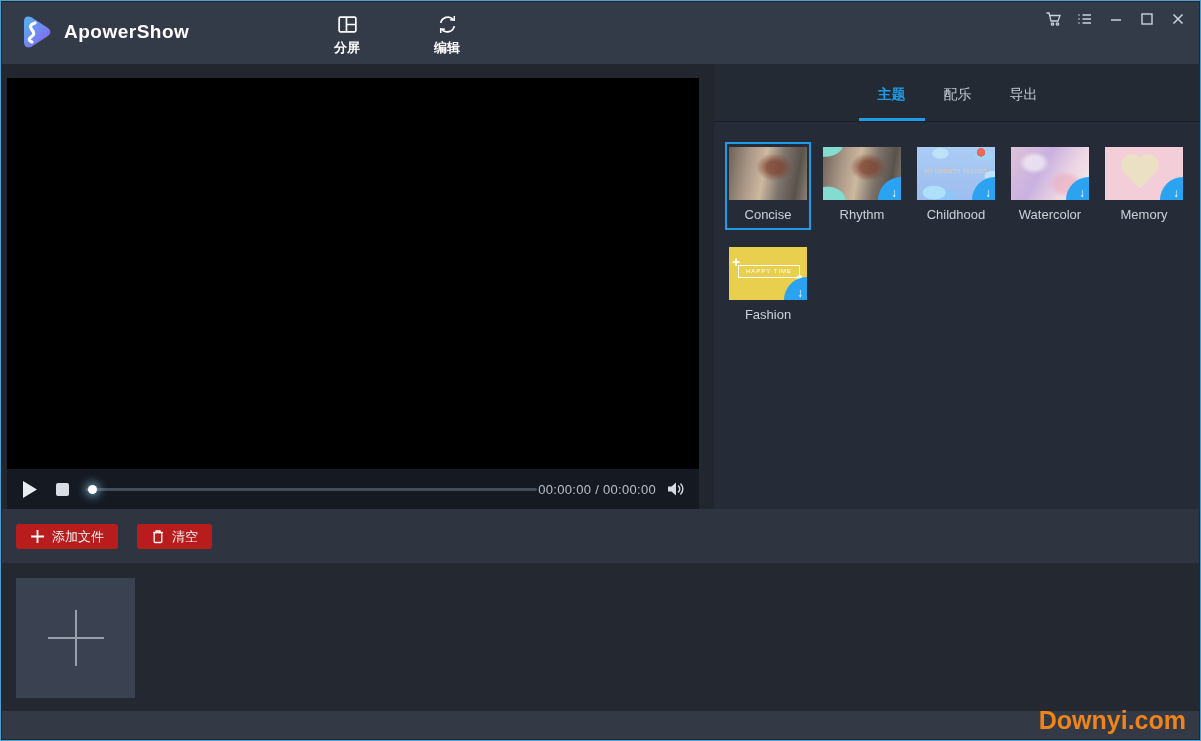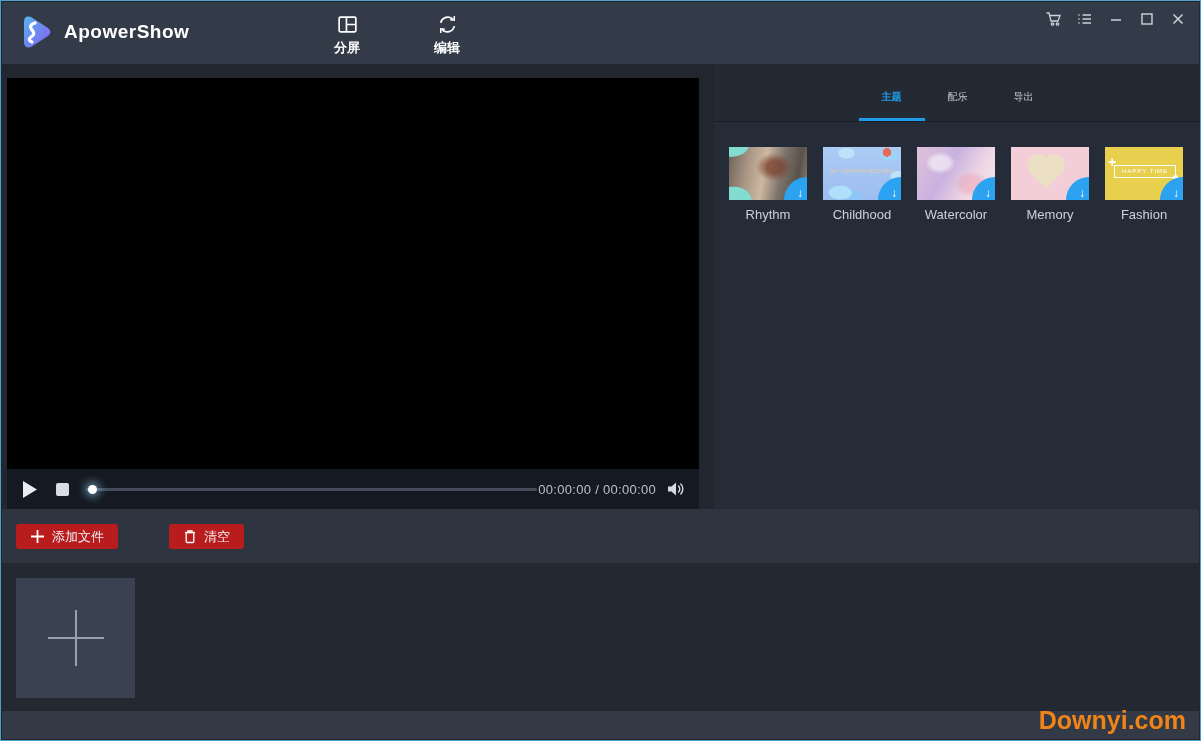--- a/index.html
+++ b/index.html
@@ -31,21 +31,21 @@
   .stop-btn { position:absolute; left:49px; top:14px; width:13px; height:13px; background:#d9dde3; border-radius:2px; cursor:pointer; }
   .seek { position:absolute; left:79px; top:19px; width:451px; height:3px; background:#454d5b; border-radius:2px; cursor:pointer; }
   .seek-handle { position:absolute; left:2px; top:-3px; width:9px; height:9px; border-radius:50%; background:#ffffff;
                  box-shadow:0 0 8px 3px rgba(150,220,255,.55); }
   .time-display { position:absolute; right:43px; top:13px; color:#b9c0ca; font-size:13px; letter-spacing:.3px; }
   .volume { position:absolute; right:14px; top:11px; color:#d6dae0; cursor:pointer; }
 
   
   .right-panel { position:absolute; left:713px; top:63px; width:487px; height:445px; background:#262c37; }
   .rp-tabs { height:58px; display:flex; justify-content:center; align-items:flex-end; border-bottom:1px solid #191e26; background:#242a34; }
-  .rtab { width:66px; text-align:center; font-size:10px; color:#c3c9d2; padding-bottom:14px; border-bottom:3px solid transparent; cursor:pointer; }
+  .rtab { width:66px; text-align:center; font-size:14px; color:#c3c9d2; padding-bottom:14px; border-bottom:3px solid transparent; cursor:pointer; }
   .rtab.active { color:#1f9ce7; border-bottom-color:#1f9ce7; font-weight:bold; }
 
   .themes { padding:20px 0 0 11px; display:flex; flex-wrap:wrap; }
   .theme { width:86px; margin-right:8px; margin-bottom:12px; border:2px solid transparent; padding:3px 2px 6px; text-align:center; cursor:pointer; }
   .theme.selected { border-color:#1f9ce7; }
   .thumb { position:relative; width:78px; height:53px; margin:0 auto; overflow:hidden; }
   .t-name { font-size:13px; color:#ccd1d8; margin-top:7px; }
   .dl-badge { position:absolute; right:0; bottom:0; width:23px; height:23px; background:#2ba3f0; border-top-left-radius:100%; }
   .dl-badge span { position:absolute; right:4px; bottom:1px; color:#ffffff; font-size:12px; font-weight:bold; line-height:1; }
 
@@ -81,21 +81,21 @@
                 font-size:6px; letter-spacing:1px; line-height:11px; text-align:center; }
   .banner-box::before { content:"+"; position:absolute; left:-7px; top:-9px; color:#ffffff; font-size:14px; font-weight:bold; }
   .banner-box::after { content:""; position:absolute; right:-3px; bottom:-3px; width:5px; height:5px; border-radius:50%; background:#ffffff; }
 
   
   .toolbar-row { position:absolute; left:1px; right:1px; top:508px; height:54px; background:#2f3540; }
   .btn { position:absolute; top:15px; height:25px; background:#b91c1c; border:none; border-radius:3px; color:#eef1f4;
          font-size:13px; font-family:"Liberation Sans", sans-serif; display:flex; align-items:center; gap:7px; padding:0 14px; cursor:pointer; }
   .btn svg { display:block; }
   #btn-add { left:14px; }
-  #btn-clear { left:135px;margin-left:32px; }
+  #btn-clear { left:135px; }
 
   
   .media-strip { position:absolute; left:1px; right:1px; top:562px; height:150px; background:#232831; }
   .add-tile { position:absolute; left:14px; top:15px; width:119px; height:120px; background:#3a4150; cursor:pointer; }
   .add-tile .h, .add-tile .v { position:absolute; background:#98a0ab; }
   .add-tile .h { left:32px; top:59px; width:56px; height:2px; }
   .add-tile .v { left:59px; top:32px; width:2px; height:56px; }
 
   .bottom-strip { position:absolute; left:1px; right:1px; bottom:1px; height:28px; background:#333945; }
   .watermark { position:absolute; right:14px; bottom:5px; color:#f08418; font-size:25px; font-weight:bold; }
@@ -192,20 +192,24 @@
 
   <div class="right-panel">
     <div class="rp-tabs">
       <div class="rtab active">主题</div>
       <div class="rtab">配乐</div>
       <div class="rtab">导出</div>
     </div>
 
     <div class="themes">
 
+      <div class="theme selected">
+        <div class="thumb art-photo"></div>
+        <div class="t-name">Concise</div>
+      </div>
 
       <div class="theme">
         <div class="thumb art-photo-teal">
           <div class="dl-badge">
               <span>↓</span>
             </div>
         </div>
         <div class="t-name">Rhythm</div>
       </div>
 

